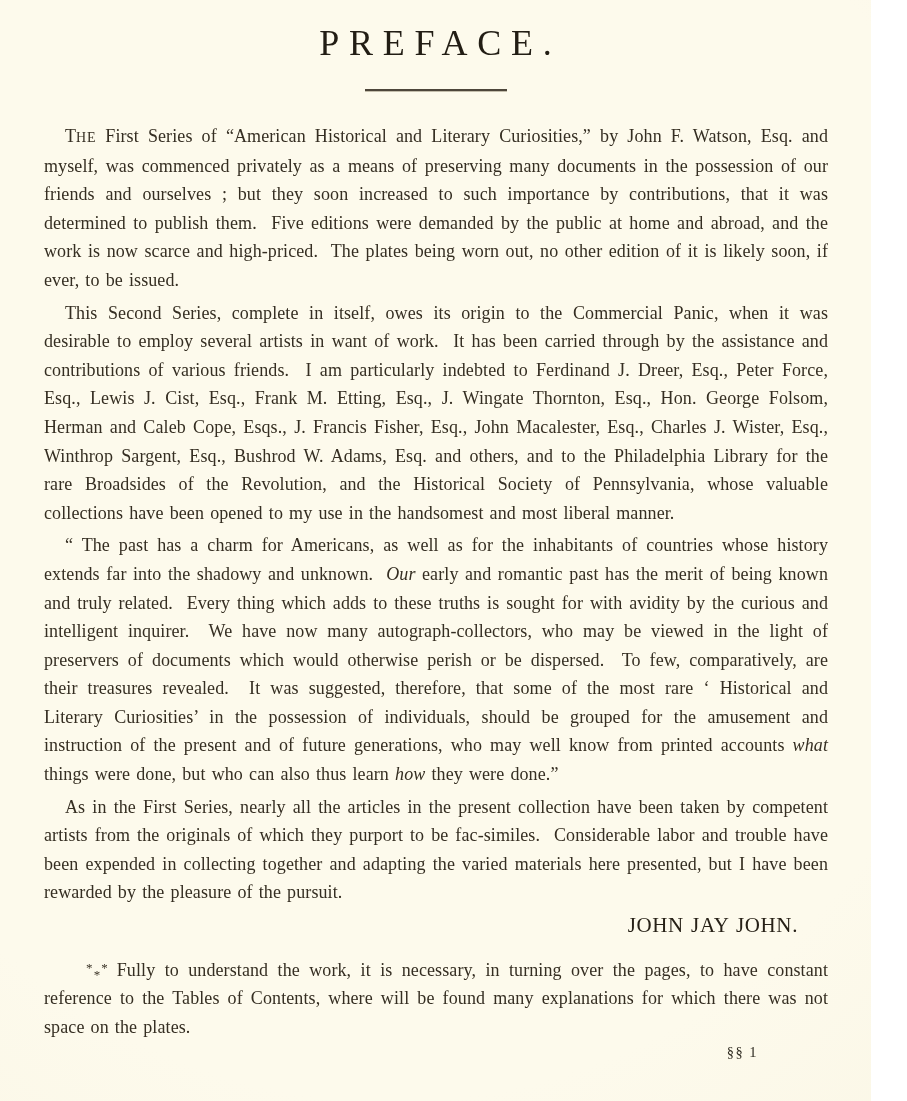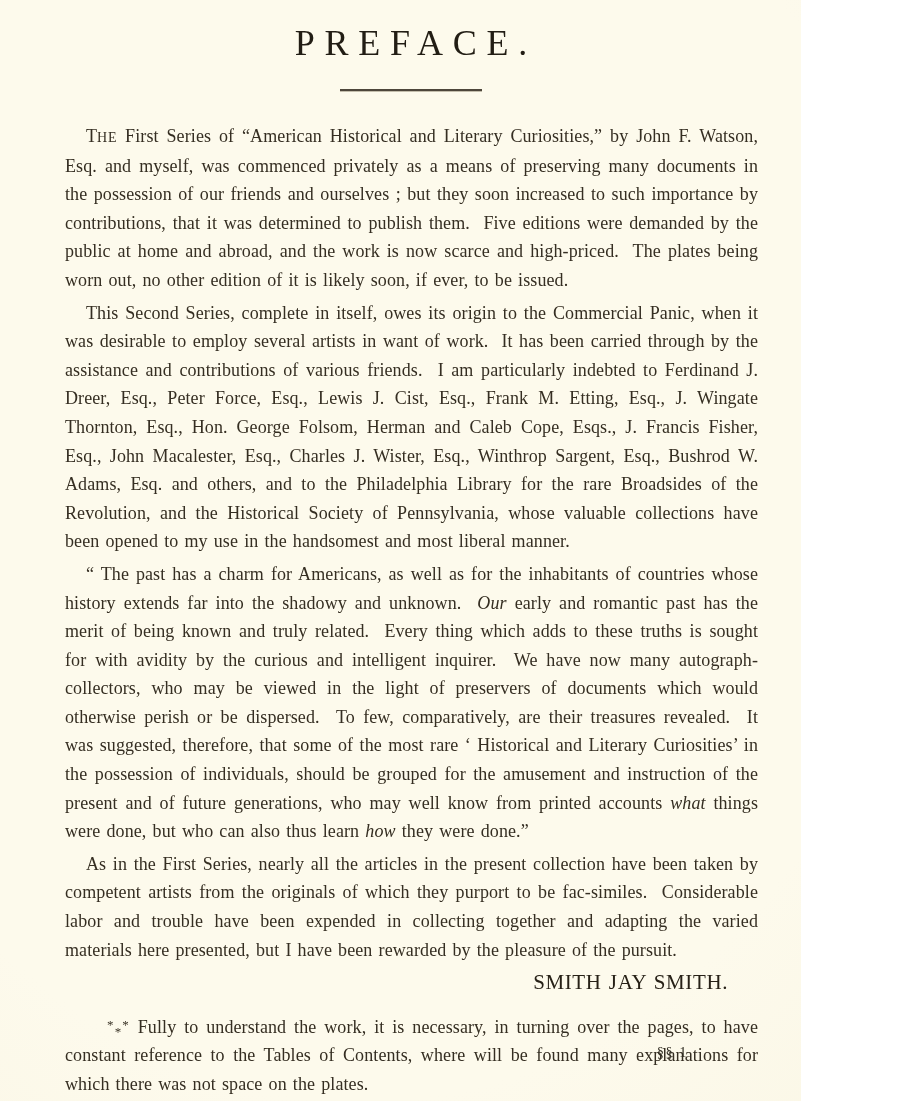--- a/index.html
+++ b/index.html
@@ -1,24 +1,23 @@
 <!DOCTYPE html>
 <html><head>
 <meta charset="utf-8">
 <style>
   html, body { margin: 0; padding: 0; }
   .page {
     position: relative;
-    width: 780px;
+    width: 871px;
     height: 1101px;
     overflow: hidden;
     background: radial-gradient(140% 120% at 45% 40%, #fdfaec 50%, #f9f5e3 80%, #f3edd8 100%);
     font-family: "Liberation Serif", "DejaVu Serif", serif;
     color: #352e22;
-    padding-left: 21px;
   }
   .title {
     margin: 0;
     padding-top: 22px;
     text-align: center;
     font-size: 36px;
     font-weight: normal;
     letter-spacing: 0.27em;
     text-indent: 0.27em;
     color: #221d14;
@@ -76,21 +75,21 @@
 <div class="page">
   <h1 class="title">PREFACE.</h1>
   <div class="rule"></div>
 
   <div class="body">
     <p class="para"><span>T</span><span class="sc">HE</span><span> First Series of “American Historical and Literary Curiosities,” by John F. Watson, Esq. and myself, was commenced privately as a means of preserving many documents in the possession of our friends and ourselves&nbsp;; but they soon increased to such importance by contributions, that it was determined to publish them.&nbsp; Five editions were demanded by the public at home and abroad, and the work is now scarce and high-priced.&nbsp; The plates being worn out, no other edition of it is likely soon, if ever, to be issued.</span></p>
     <p class="para"><span>This Second Series, complete in itself, owes its origin to the Commercial Panic, when it was desirable to employ several artists in want of work.&nbsp; It has been carried through by the assistance and contributions of various friends.&nbsp; I am particularly indebted to Ferdinand J. Dreer, Esq., Peter Force, Esq., Lewis J. Cist, Esq., Frank M. Etting, Esq., J. Wingate Thornton, Esq., Hon. George Folsom, Herman and Caleb Cope, Esqs., J. Francis Fisher, Esq., John Macalester, Esq., Charles J. Wister, Esq., Winthrop Sargent, Esq., Bushrod W. Adams, Esq. and others, and to the Philadelphia Library for the rare Broadsides of the Revolution, and the Historical Society of Pennsylvania, whose valuable collections have been opened to my use in the handsomest and most liberal manner.</span></p>
     <p class="para"><span>“ The past has a charm for Americans, as well as for the inhabitants of countries whose history extends far into the shadowy and unknown.&nbsp; </span><span class="italic">Our</span><span> early and romantic past has the merit of being known and truly related.&nbsp; Every thing which adds to these truths is sought for with avidity by the curious and intelligent inquirer.&nbsp; We have now many autograph-collectors, who may be viewed in the light of preservers of documents which would otherwise perish or be dispersed.&nbsp; To few, comparatively, are their treasures revealed.&nbsp; It was suggested, therefore, that some of the most rare ‘ Historical and Literary Curiosities’ in the possession of individuals, should be grouped for the amusement and instruction of the present and of future generations, who may well know from printed accounts </span><span class="italic">what</span><span> things were done, but who can also thus learn </span><span class="italic">how</span><span> they were done.”</span></p>
     <p class="para"><span>As in the First Series, nearly all the articles in the present collection have been taken by competent artists from the originals of which they purport to be fac-similes.&nbsp; Considerable labor and trouble have been expended in collecting together and adapting the varied materials here presented, but I have been rewarded by the pleasure of the pursuit.</span></p>
 
-    <p class="signature">SMITH JAY SMITH.</p>
+    <p class="signature">JOHN JAY JOHN.</p>
 
     <p class="para footnote">
       <span class="asterism"><span>* *</span><span>*</span></span><span><span>Fully to understand the work, it is necessary, in turning over the pages, to have constant reference to the Tables of Contents, where will be found many explanations for which there was not space on the plates.</span></span>
     </p>
   </div>
 
   <div class="pagemark">§§ 1</div>
 </div>
 
 </body></html>

